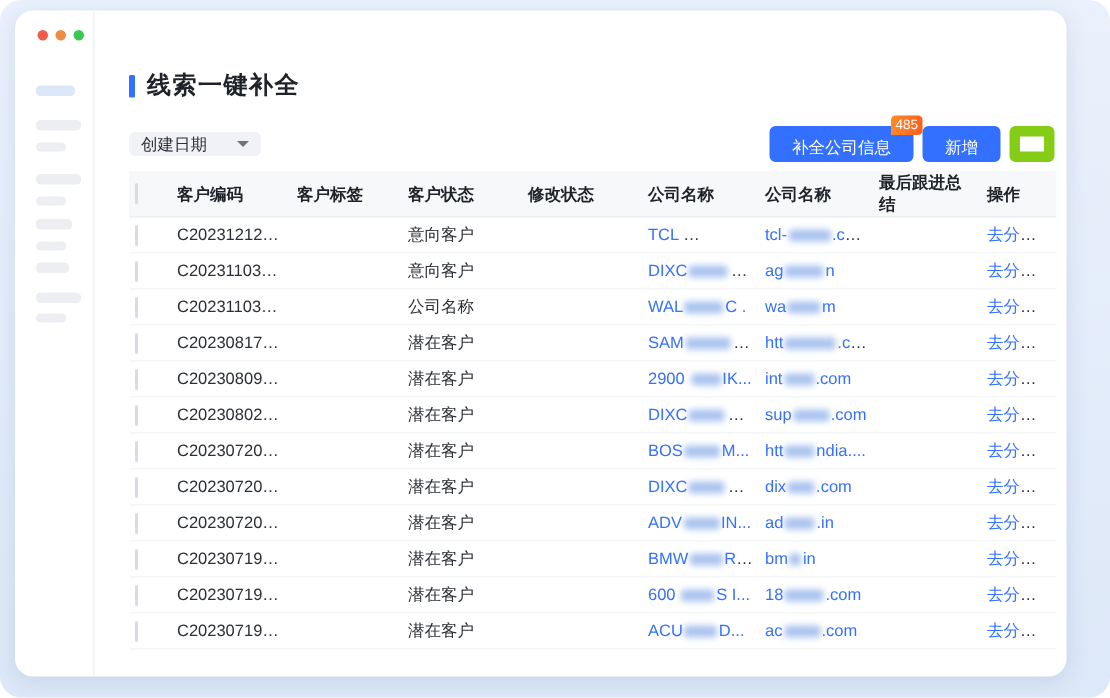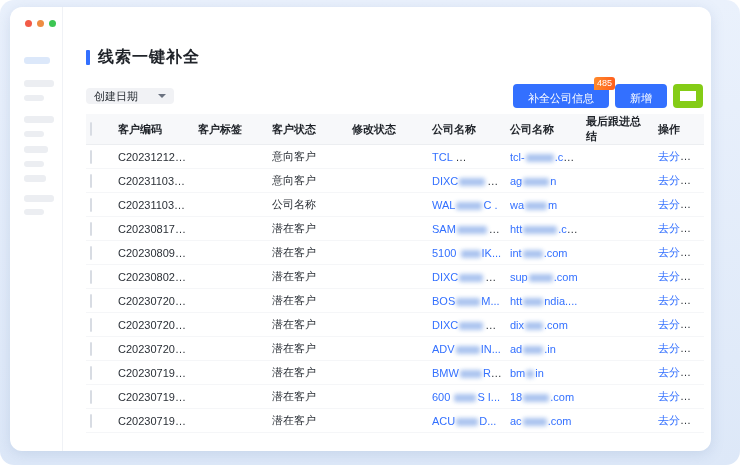--- a/index.html
+++ b/index.html
@@ -168,21 +168,21 @@
               <td><span class="blue">htt</span><span class="blurseg" style="width: 34px;"></span><span class="blue">.com</span></td>
               <td></td>
               <td><a class="link">去分析客户</a></td>
             </tr>
             <tr class="row">
               <td><span class="cb"></span></td>
               <td>C202308090001</td>
               <td></td>
               <td>潜在客户</td>
               <td></td>
-              <td><span class="blue">5100 </span><span class="blurseg" style="width: 20px;"></span><span class="blue">IK...</span></td>
+              <td><span class="blue">2900 </span><span class="blurseg" style="width: 20px;"></span><span class="blue">IK...</span></td>
               <td><span class="blue">int</span><span class="blurseg" style="width: 20px;"></span><span class="blue">.com</span></td>
               <td></td>
               <td><a class="link">去分析客户</a></td>
             </tr>
             <tr class="row">
               <td><span class="cb"></span></td>
               <td>C202308020001</td>
               <td></td>
               <td>潜在客户</td>
               <td></td>

